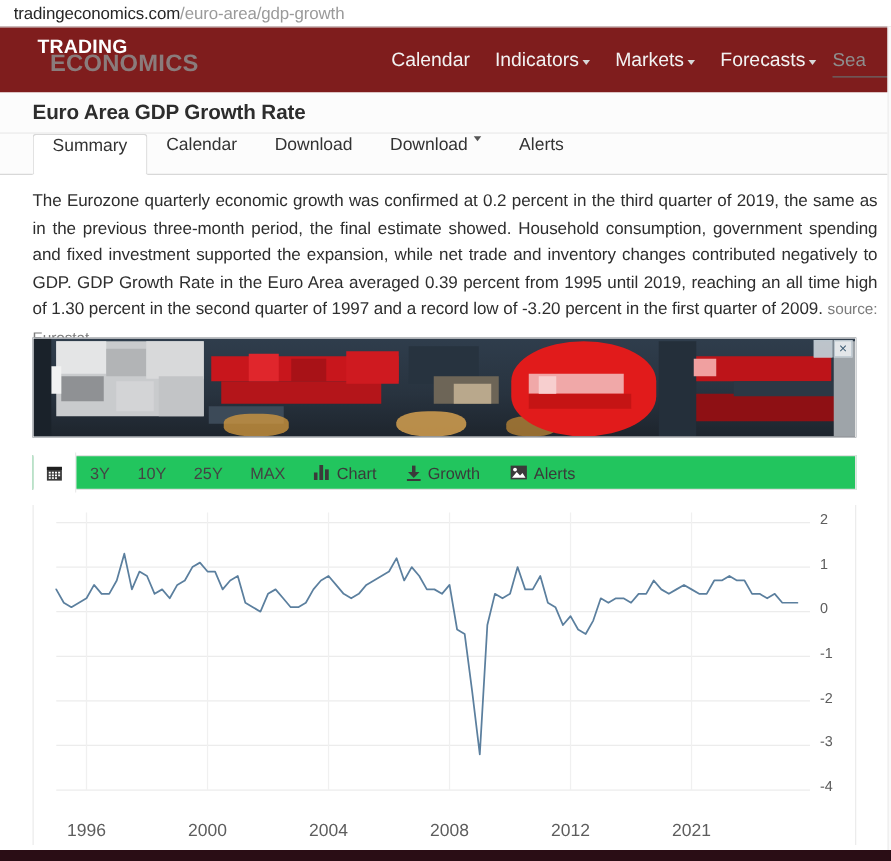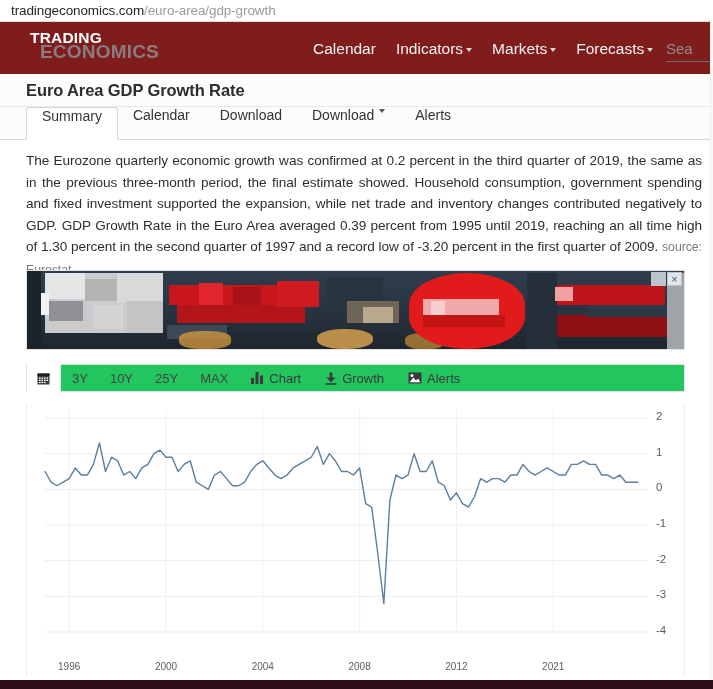--- a/index.html
+++ b/index.html
@@ -172,21 +172,21 @@
     border-right:1px solid #ececec;
   }
   .chart-svg { position:absolute; left:0; top:0; }
   .ylab {
     position:absolute; right:6px;
     font-size:11.5px; color:#5d5d5d;
     text-align:left; width:22px;
   }
   .xlab {
     position:absolute; bottom:4px;
-    font-size:10px; color:#5d5d5d;
+    font-size:14px; color:#5d5d5d;
     transform:translateX(-50%);
   }
 
   .footer-strip {
     position:absolute; left:0; bottom:0; width:713px; height:9px;
     background:#2a0d15;
   }
   .page-edge {
     position:absolute; right:0; top:21px; width:3px; height:660px;
     background:#fafafa; border-left:1px solid #ededed;

